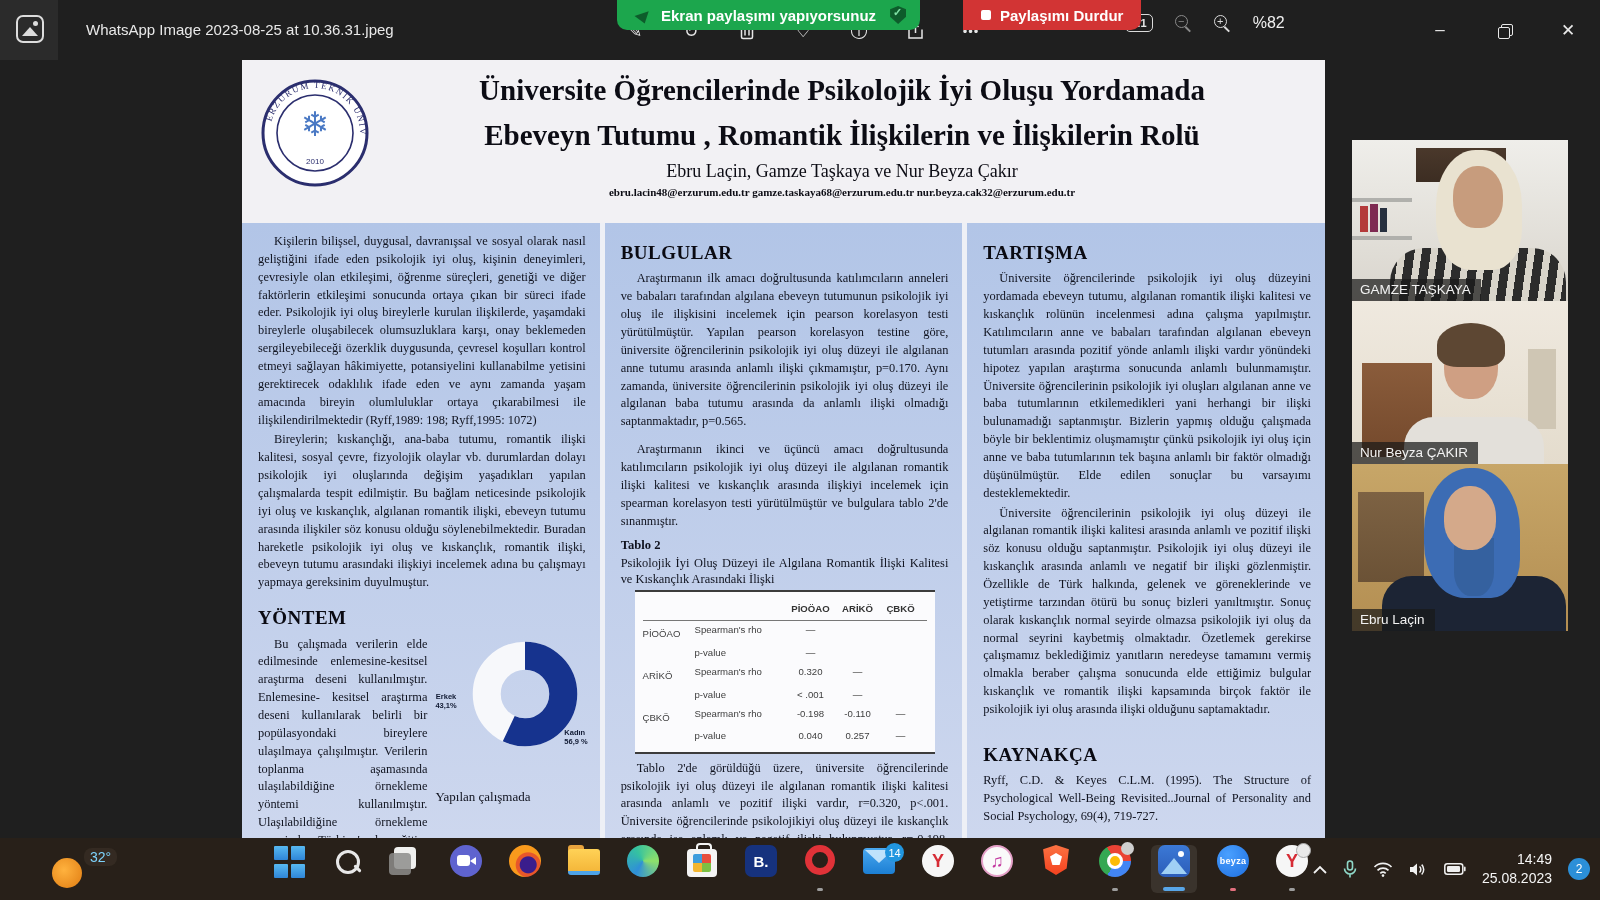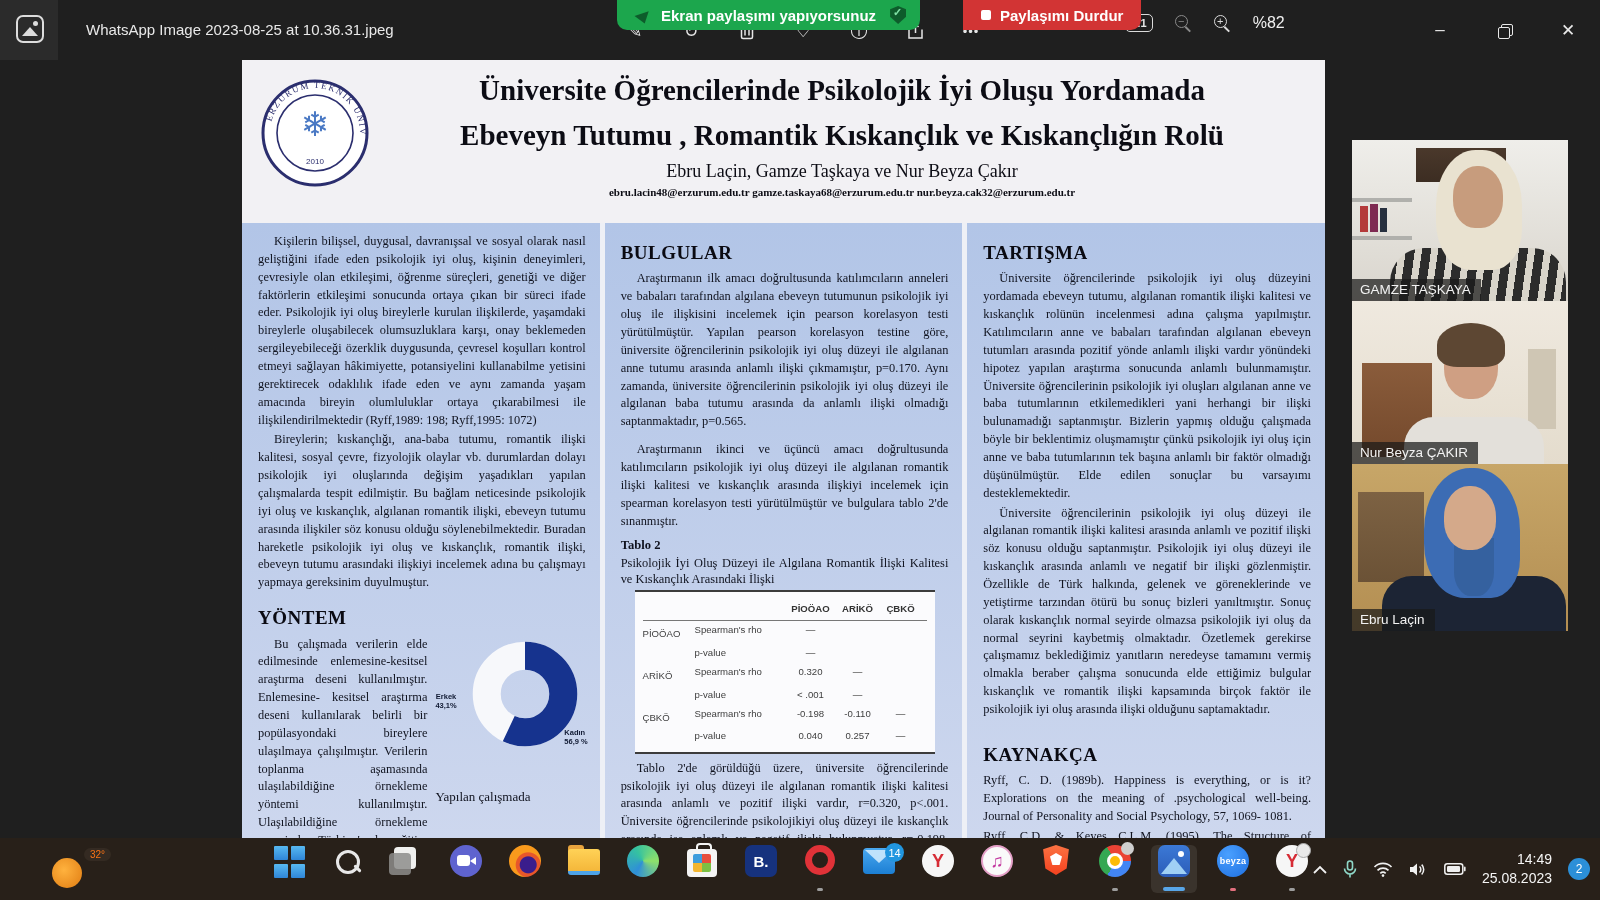--- a/index.html
+++ b/index.html
@@ -143,21 +143,21 @@
   .p2 .scarf { left:72px; top:4px; width:96px; height:130px; background:#3c6cb4; border-radius:48% 48% 30% 42%; }
   .p2 .scarf::after { content:""; position:absolute; left:30px; top:70px; width:40px; height:58px; background:#35619f; border-radius:0 0 42% 42%; }
   .p2 .head { left:92px; top:22px; width:52px; height:64px; background:#d4a98a; border-radius:48% 48% 45% 45%; }
   .p2 .torso { left:30px; top:112px; width:184px; height:58px; border-radius:30px 30px 0 0; background:#1c2434; }
 
   
   #taskbar { position:absolute; left:0; top:838px; width:1600px; height:62px; background:#282019; z-index:50;
              display:flex; align-items:center; }
   #weather { position:absolute; left:52px; top:10px; display:flex; align-items:flex-start; gap:2px; color:#fff; }
   #sun { width:30px; height:30px; border-radius:50%; background:radial-gradient(circle at 40% 40%, #ffb23e, #e07c12); margin-top:10px; }
-  #wtemp { font-size:10px; color:#f97316; background:rgba(60,50,40,.6); padding:1px 6px; border-radius:8px;text-align:right; }
+  #wtemp { font-size:14px; color:#7dd3fc; background:rgba(60,50,40,.6); padding:1px 6px; border-radius:8px;text-align:right; }
   #tk-apps { position:absolute; left:266px; top:7px; display:flex; gap:13px; align-items:center; }
   .tk { position:relative; width:46px; height:48px; display:flex; align-items:flex-start; justify-content:center; border-radius:6px; }
   .tk.active { background:#3a332c; }
   .tk .dot { position:absolute; bottom:2px; left:50%; transform:translateX(-50%); width:6px; height:3px; border-radius:2px; background:#9d9d9d; }
   .tk .underline { position:absolute; bottom:2px; left:50%; transform:translateX(-50%); width:22px; height:4px; border-radius:2px; background:#58a6e8; }
   .tk .badge { position:absolute; top:-2px; right:-2px; min-width:19px; height:19px; border-radius:50%;
                background:#2196e0; color:#fff; font-size:11px; display:flex; align-items:center; justify-content:center; z-index:4; }
   .ico { width:34px; height:34px; display:flex; align-items:center; justify-content:center; font-weight:bold; }
   .i-start { display:grid; grid-template-columns:14px 14px; gap:3px; }
   .i-start b { width:14px; height:14px; background:linear-gradient(#57b9f2,#2f86d8); border-radius:1px; }
@@ -279,21 +279,21 @@
             <path id="arcT" d="M 55 55 m -45 0 a 45 45 0 1 1 90 0"></path>
           </defs>
         <text font-size="9" fill="#2b2e6e" font-family="Liberation Serif, serif" letter-spacing="1.5">
           <textPath href="#arcT" startOffset="8%">ERZURUM TEKNİK ÜNİVERSİTESİ</textPath>
         </text>
         <text x="55" y="58" text-anchor="middle" font-size="34" fill="#4a79c4">❄</text>
         <text x="55" y="86" text-anchor="middle" font-size="8" fill="#2b2e6e">2010</text>
       </svg>
       <div id="poster-title">
         <div class="t1">Üniversite Öğrencilerinde Psikolojik İyi Oluşu Yordamada</div>
-        <div class="t2">Ebeveyn Tutumu , Romantik Kıskançlık ve Kıskançlığın Rolü</div>
+        <div class="t2">Ebeveyn Tutumu , Romantik İlişkilerin ve İlişkilerin Rolü</div>
         <div class="authors">Ebru Laçin, Gamze Taşkaya ve Nur Beyza Çakır</div>
         <div class="emails">ebru.lacin48@erzurum.edu.tr  gamze.taskaya68@erzurum.edu.tr   nur.beyza.cak32@erzurum.edu.tr</div>
       </div>
     </div>
 
     <div id="poster-body">
 
       <div class="pcol">
         <p>Kişilerin bilişsel, duygusal, davranışsal ve sosyal olarak nasıl geliştiğini ifade eden psikolojik iyi oluş, kişinin deneyimleri, çevresiyle olan etkileşimi, öğrenme süreçleri, genetiği ve diğer faktörlerin etkileşimi sonucunda ortaya çıkan bir süreci ifade eder. Psikolojik iyi oluş bireylerle kurulan ilişkilerde, yaşamdaki bireylerle oluşabilecek olumsuzluklara karşı, onay beklemeden sergileyebileceği özerklik duygusunda, çevresel koşulları kontrol etmeyi sağlayan hâkimiyette, potansiyelini kullanabilme yetisini gerektirecek odaklılık ifade eden ve aynı zamanda yaşam amacında bireyin olumluluklar ortaya çıkarabilmesi ile ilişkilendirilmektedir (Ryff,1989: 198; Ryff,1995: 1072)</p>
         <p>Bireylerin; kıskançlığı, ana-baba tutumu, romantik ilişki kalitesi, sosyal çevre, fizyolojik olaylar vb. durumlardan dolayı psikolojik iyi oluşlarında değişim yaşadıkları yapılan çalışmalarda tespit edilmiştir. Bu bağlam neticesinde psikolojik iyi oluş ve kıskançlık, algılanan romantik ilişki, ebeveyn tutumu arasında ilişkiler söz konusu olduğu söylenebilmektedir. Buradan hareketle psikolojik iyi oluş ve kıskançlık, romantik ilişki, ebeveyn tutumu arasındaki ilişkiyi incelemek adına bu çalışmayı yapmaya gereksinim duyulmuştur.</p>
@@ -382,21 +382,20 @@
         </div>
         <p>Tablo 2'de görüldüğü üzere, üniversite öğrencilerinde psikolojik iyi oluş düzeyi ile algılanan romantik ilişki kalitesi arasında anlamlı ve pozitif ilişki vardır, r=0.320, p&lt;.001. Üniversite öğrencilerinde psikolojikiyi oluş düzeyi ile kıskançlık arasında ise anlamlı ve negatif ilişki bulunmuştur, r=-0.198, p=0.040.</p>
 
       </div>
 
       <div class="pcol">
         <div class="sec-h">TARTIŞMA</div>
         <p>Üniversite öğrencilerinde psikolojik iyi oluş düzeyini yordamada ebeveyn tutumu, algılanan romantik ilişki kalitesi ve kıskançlık rolünün incelenmesi adına çalışma yapılmıştır. Katılımcıların anne ve babaları tarafından algılanan ebeveyn tutumları arasında pozitif yönde anlamlı ilişki vardır yönündeki hipotez yapılan araştırma sonucunda anlamlı bulunmamıştır. Üniversite öğrencilerinin psikolojik iyi oluşları algılanan anne ve baba tutumlarının etkilemedikleri yani herhangi bir ilişki bulunamadığı saptanmıştır. Bizlerin yapmış olduğu çalışmada böyle bir beklentimiz oluşmamıştır çünkü psikolojik iyi oluş için anne ve baba tutumlarının tek başına anlamlı bir faktör olmadığı düşünülmüştür. Elde edilen sonuçlar bu varsayımı desteklemektedir.</p>
         <p>Üniversite öğrencilerinin psikolojik iyi oluş düzeyi ile algılanan romantik ilişki kalitesi arasında anlamlı ve pozitif ilişki söz konusu olduğu saptanmıştır. Psikolojik iyi oluş düzeyi ile kıskançlık arasında anlamlı ve negatif bir ilişki gözlenmiştir. Özellikle de Türk halkında, gelenek ve göreneklerinde ve yetiştirme tarzından ötürü bu sonuç bizleri yanıltmıştır. Sonuç olarak kıskançlık normal seyirde olmazsa psikolojik iyi oluş da normal seyrini kaybetmiş olmaktadır. Özetlemek gerekirse çalışmamız beklediğimiz yanıtların neredeyse tamamını vermiş olmakla beraber çalışma sonucunda elde ettiğimiz bulgular kıskançlık ve romantik ilişki kapsamında birçok faktör ile psikolojik iyi oluş arasında ilişki olduğunu saptamaktadır.</p>
         <div class="sec-h" style="margin-top:22px;">KAYNAKÇA</div>
-        <p class="ref">Ryff, C. D. (1989b). Happiness is everything, or is it? Explorations on the meaning of .psychological well-being. Journal of Personality and Social Psychology, 57, 1069- 1081.</p>
         <p class="ref">Ryff, C.D. &amp; Keyes C.L.M. (1995). The Structure of Psychological Well-Being Revisited..Journal of Personality and Social Psychology, 69(4), 719-727.</p>
       </div>
     </div>
   </div>
 
   <div id="tiles">
       <div class="tile p0" style="top: 140px; height: 161px;">
         <div class="scene"></div>
         <div class="torso"></div>
         <div class="scarf"></div>

